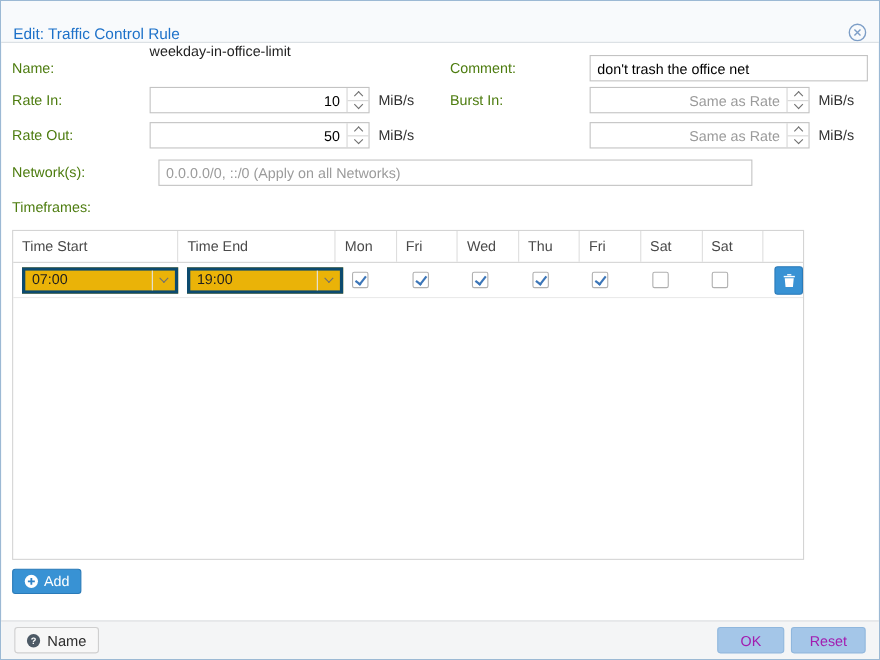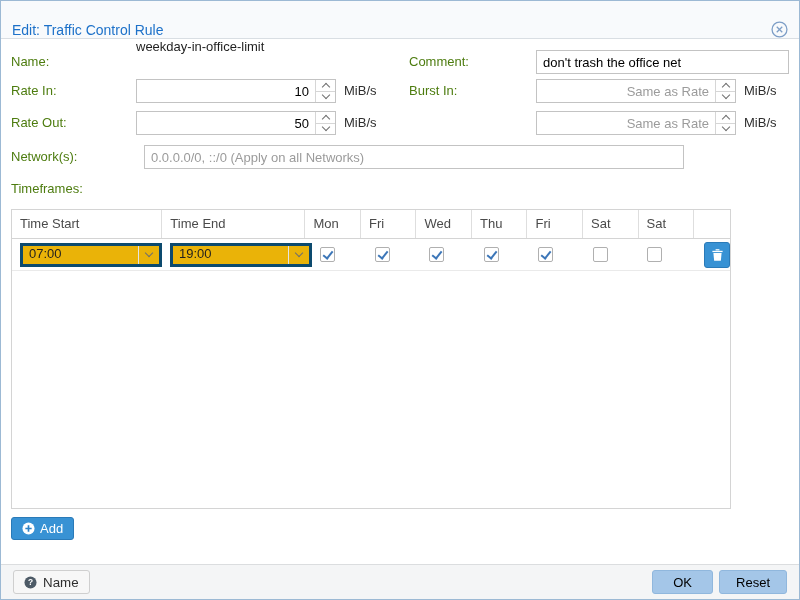--- a/index.html
+++ b/index.html
@@ -92,21 +92,21 @@
     background:#f4f5f6; border-top:1px solid #dbdddf;
     display:flex; align-items:center; padding:0 12px; box-sizing:border-box;
   }
   .help-btn {
     height:24px; background:#f7f7f7; border:1px solid #cfcfcf; border-radius:3px;
     display:inline-flex; align-items:center; gap:6px; padding:0 10px; color:#2f2f2f; cursor:pointer;
   }
   .btn-group { margin-left:auto; display:flex; gap:6px; }
   .btn-lite {
     height:24px; box-sizing:border-box; background:#a4c6e8; border:1px solid #90b7dd;
-    border-radius:3px; color:#000000; display:inline-flex; align-items:center; justify-content:center;
+    border-radius:3px; color:#a21caf; display:inline-flex; align-items:center; justify-content:center;
     padding:0 20px; cursor:pointer; font-size:13px;
   }
 </style>
 </head>
 <body>
 
 <div class="win-header">
   <span class="win-title">Edit: Traffic Control Rule</span>
   <span class="close-btn">
     <span style="display:flex;">

